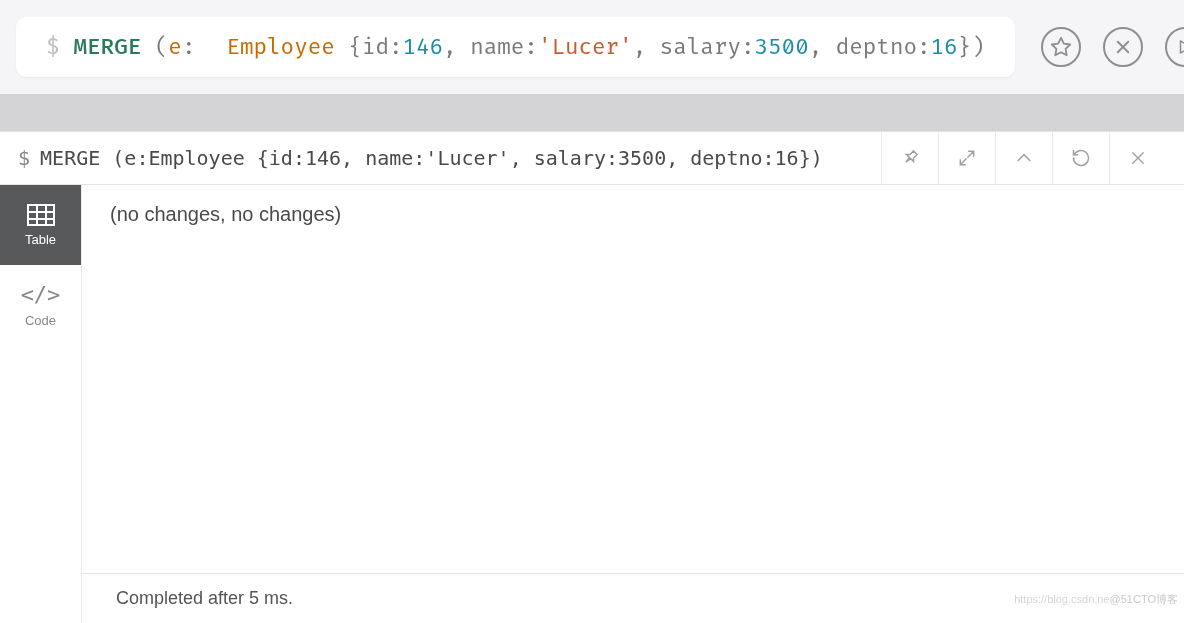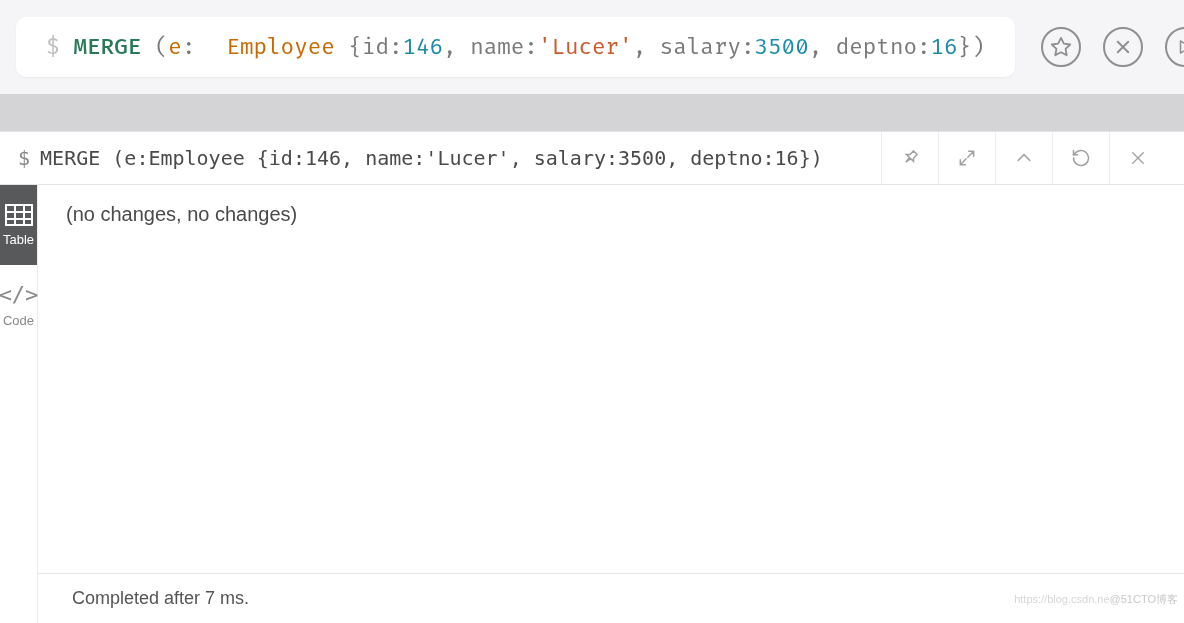--- a/index.html
+++ b/index.html
@@ -106,21 +106,21 @@
       justify-content: center;
       cursor: pointer;
       color: #a0a0a5;
     }
     .result-body {
       flex: 1;
       display: flex;
       min-height: 0;
     }
     .side-tabs {
-      width: 38px;
+      width: 82px;
       border-right: 1px solid #ececee;
       display: flex;
       flex-direction: column;
     }
     .side-tab {
       height: 80px;
       display: flex;
       flex-direction: column;
       align-items: center;
       justify-content: center;
@@ -248,21 +248,21 @@
         <span>Table</span>
       </div>
       <div class="side-tab">
         <span class="codeglyph">&lt;/&gt;</span>
         <span>Code</span>
       </div>
     </div>
     <div class="result-content">
       <div class="result-msg">(no changes, no changes)</div>
       <div class="status-bar">
-        <span>Completed after 7 ms.</span>
+        <span>Completed after 5 ms.</span>
       </div>
     </div>
   </div>
 </div>
 
 <div class="watermark">
   <span>https://blog.csdn.ne</span><span class="wm2">@51CTO博客</span>
 </div>
 
 </body></html>

